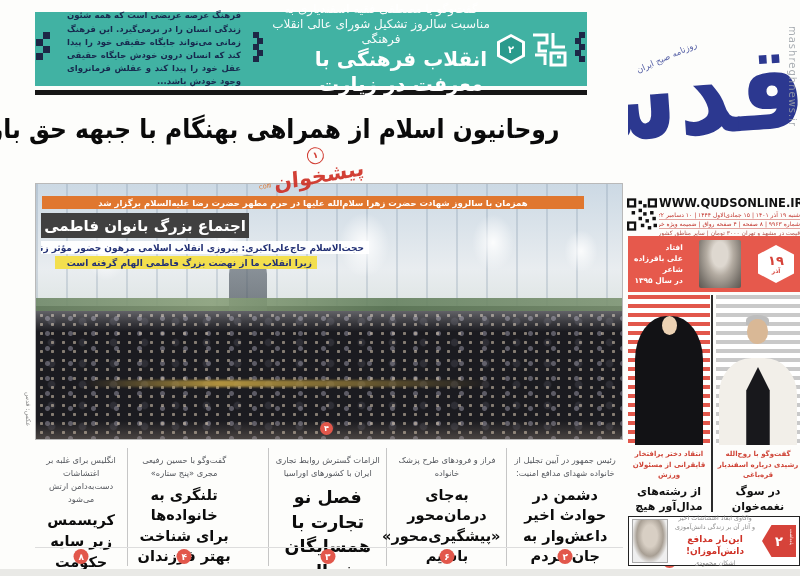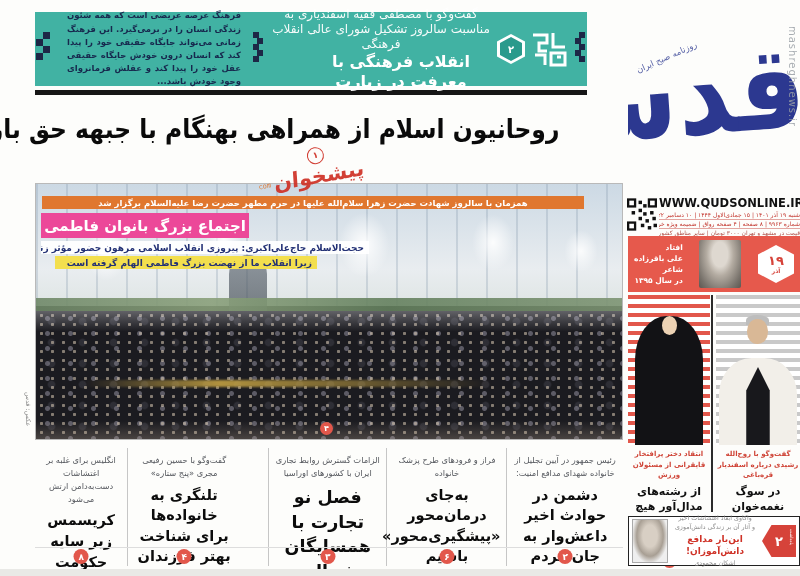--- a/index.html
+++ b/index.html
@@ -10,21 +10,21 @@
           display:flex;flex-direction:row;align-items:center;color:#fff;z-index:2;}
   .px{flex:0 0 auto;}
   .kufic{width:40px;height:40px;margin:0 4px;}
   .hex-outer{width:28px;height:30px;clip-path:polygon(50% 0,100% 25%,100% 75%,50% 100%,0 75%,0 25%);
              background:#ffffff;display:flex;align-items:center;justify-content:center;}
   .hex-inner{width:22px;height:24px;clip-path:polygon(50% 0,100% 25%,100% 75%,50% 100%,0 75%,0 25%);
              background:#2a9a8c;color:#fff;font-size:10px;font-weight:bold;
              display:flex;align-items:center;justify-content:center;}
   .banner-head{width:232px;text-align:center;line-height:1.25;}
   .banner-kicker{font-size:12px;opacity:.95;}
-  .banner-title{font-size:16px;font-weight:bold;letter-spacing:-.3px;margin-left:40px;}
+  .banner-title{font-size:20px;font-weight:bold;letter-spacing:-.3px;margin-left:40px;}
   .banner-quote{flex:1;font-size:8.5px;line-height:1.55;color:#17294e;text-align:justify;
                 padding:0 10px 0 16px;font-weight:bold;}
   
   .rule{position:absolute;left:35px;top:90px;width:552px;height:5px;background:#161616;}
   
   .lead-kicker{position:absolute;left:35px;top:100px;width:552px;text-align:center;
                font-size:12px;color:#1c1c1c;}
   .lead-headline{position:absolute;left:35px;top:114px;width:552px;text-align:center;
                  font-size:26px;font-weight:bold;color:#0a0a0a;white-space:nowrap;
                  transform:scaleX(.9);transform-origin:50% 50%;letter-spacing:-.5px;}
@@ -59,21 +59,21 @@
       radial-gradient(circle, rgba(120,118,130,.7) 0 2px, rgba(0,0,0,0) 3px),
       radial-gradient(circle, rgba(48,48,56,.9) 0 3px, rgba(0,0,0,0) 4.5px);
     background-size:100% 100%, 11px 9px, 23px 15px, 31px 21px;}
   .yellow-streak{position:absolute;left:8%;right:22%;top:77%;height:7px;filter:blur(1px);
       background:linear-gradient(90deg,transparent,rgba(214,176,70,.8),rgba(214,176,70,.45),transparent);}
   .bottom-glow{position:absolute;left:0;right:0;bottom:0;height:18px;
       background:linear-gradient(180deg,transparent,rgba(190,170,150,.28));}
   .topline{position:absolute;top:12px;right:38px;left:6px;height:13px;background:#e0772f;
            color:#fff;font-size:8.5px;font-weight:bold;display:flex;align-items:center;
            justify-content:center;white-space:nowrap;overflow:hidden;}
-  .title-box{position:absolute;top:29px;left:5px;width:208px;height:25px;background:#ec4899;
+  .title-box{position:absolute;top:29px;left:5px;width:208px;height:25px;background:#404040;
              color:#fff;font-weight:bold;font-size:15px;display:flex;align-items:center;
              justify-content:center;white-space:nowrap;}
   .cap{position:absolute;left:5px;height:13px;display:flex;align-items:center;padding:0 5px;
        font-size:9px;font-weight:bold;color:#233175;white-space:nowrap;overflow:hidden;}
   .cap1{top:57px;width:318px;background:rgba(255,255,255,.93);}
   .cap2{top:72px;width:252px;background:#f3df4e;margin-left:14px;}
   .photo-badge{position:absolute;left:284px;bottom:4px;width:13px;height:13px;border-radius:50%;
                background:#e2574b;color:#fff;font-size:8px;font-weight:bold;display:flex;
                align-items:center;justify-content:center;}
   .photo-credit{position:absolute;left:24px;top:392px;writing-mode:vertical-rl;

